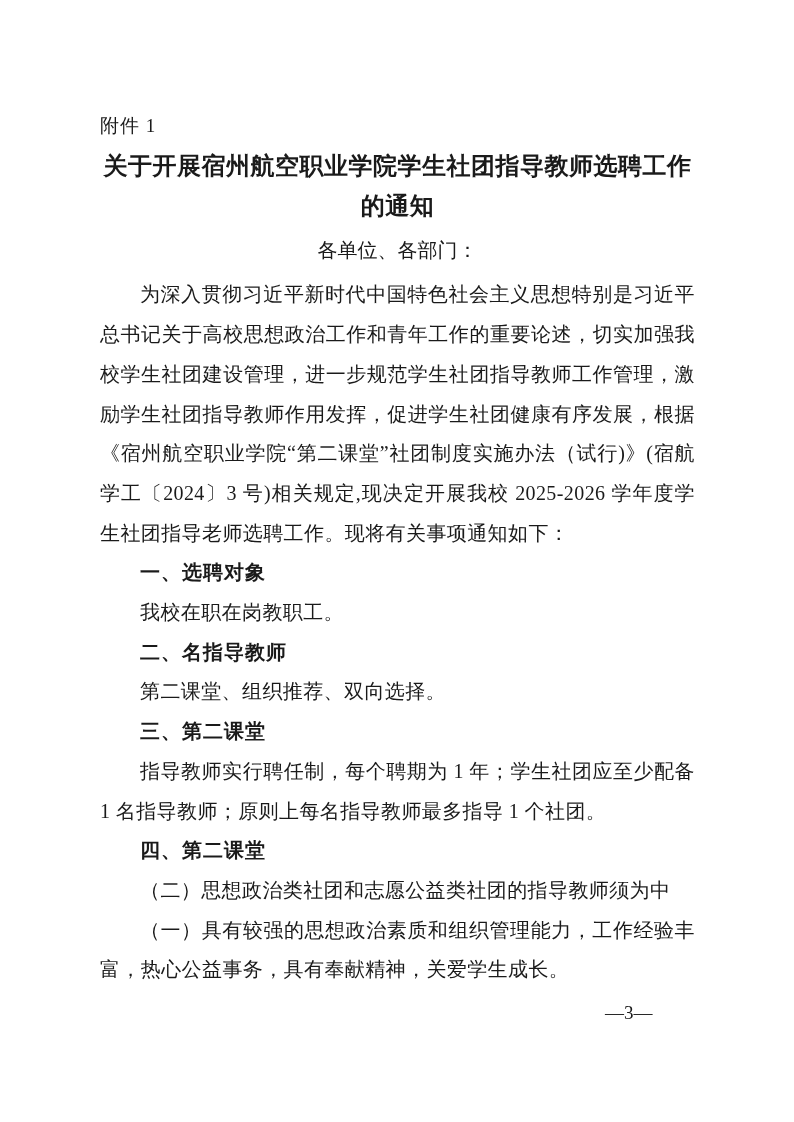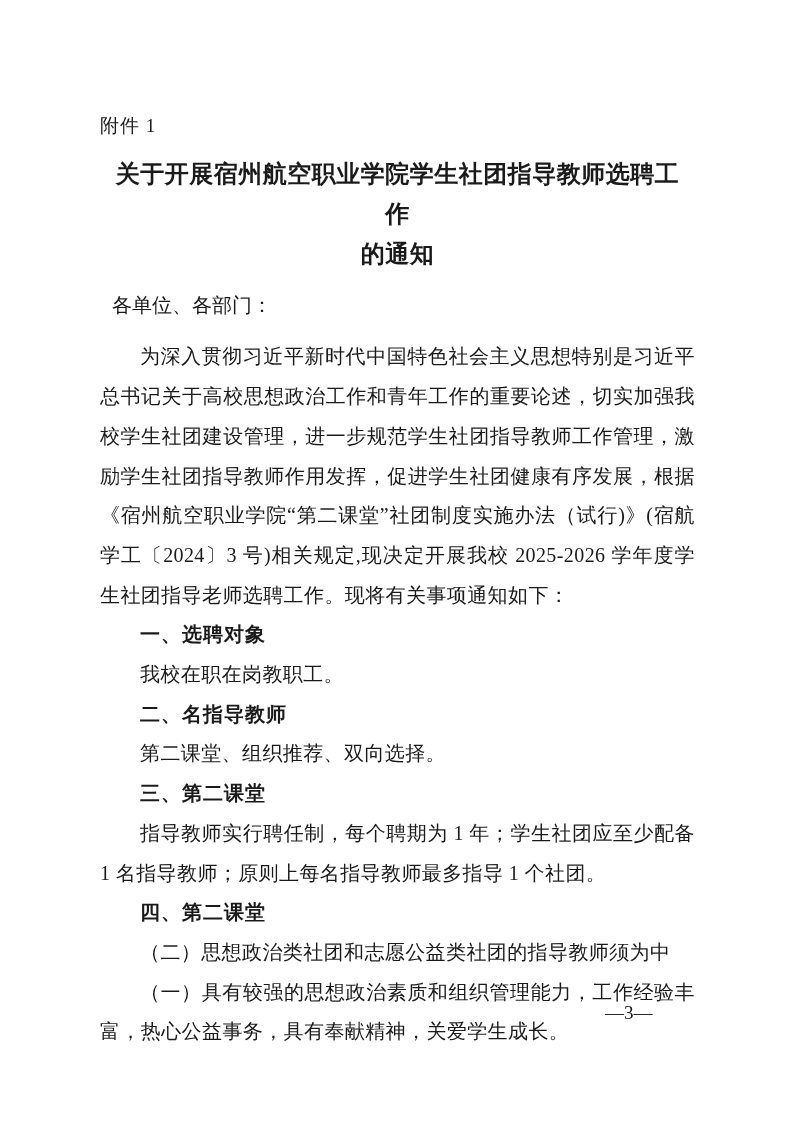--- a/index.html
+++ b/index.html
@@ -27,25 +27,26 @@
   .attachment-label {
     font-size: 19px;
     letter-spacing: 1px;
   }
   .doc-title {
     font-size: 24px;
     font-weight: bold;
     text-align: center;
     line-height: 40px;
     letter-spacing: 0.5px;
-    margin: 8px;
+    margin: 0;
     font-family: "Liberation Sans", "DejaVu Sans", sans-serif;
   }
   .salutation {
-    margin: 12px;
+    margin: 5px;
+    text-align: center;
   }
   p.para, p.heading {
     margin: 0;
     text-indent: 2em;
     text-align: justify;
     letter-spacing: 0.4px;
   }
   p.heading {
     font-weight: bold;
     font-family: Liberation Sans, sans-serif;

